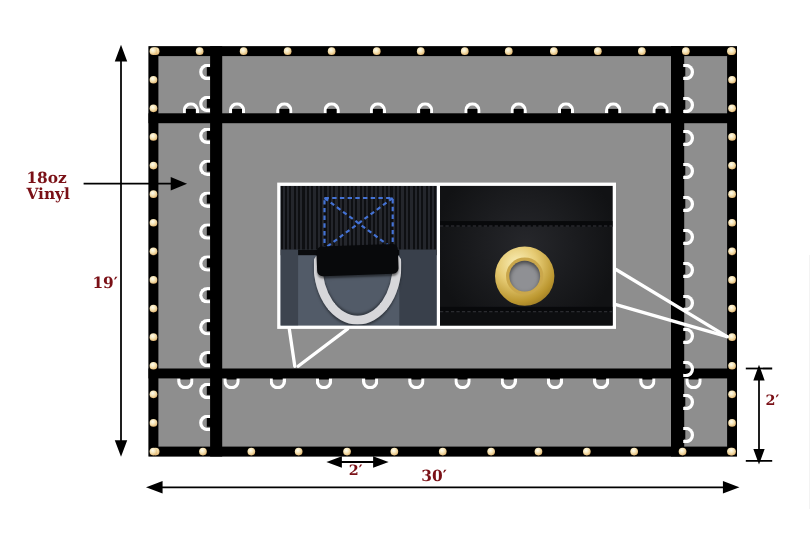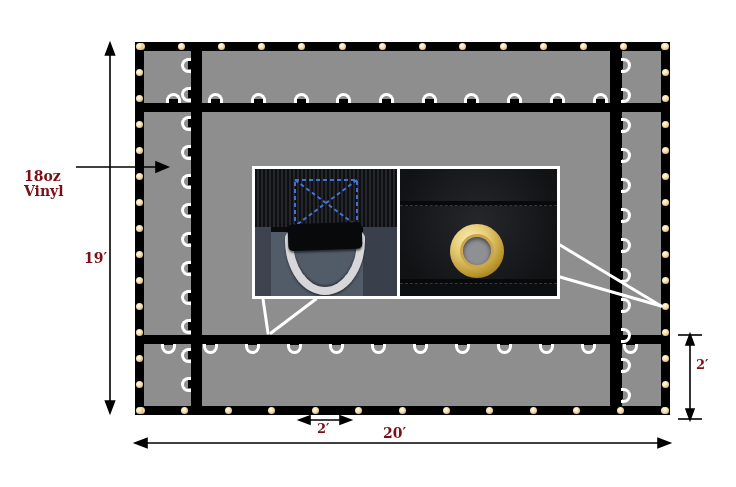--- a/index.html
+++ b/index.html
@@ -68,21 +68,21 @@
     position:absolute;left:13px;top:13px;width:28px;height:28px;border-radius:50%;
     background:#8f9094;box-shadow:inset 0 2px 4px rgba(0,0,0,.55), 0 0 0 3px #caa74b;
   }
   
   #overlay{position:absolute;left:0;top:0;pointer-events:none;}
   
   .dim-label{
     position:absolute;color:var(--dimtext,#7a1016);font-weight:bold;
     font-size:14px;line-height:15px;white-space:nowrap;
   }
-  .lbl-material{left:24px;top:169px;}
+  .lbl-material{left:24px;top:155px;}
   .lbl-height{left:84px;top:251px;}
   .lbl-width{left:383px;top:426px;}
   .lbl-spacing{left:317px;top:421px;font-size:13px;}
   .lbl-edge{left:696px;top:357px;font-size:13px;}
 </style>
 </head>
 <body>
 
 <div id="canvas" style="--bg: #ffffff; --fabric: #8e8e8e; --webbing: #000000; --dring: #ffffff; --grommet: #f5e3b4; --grommet-rim: #c98f3f; --dimtext: #7a1016;">
 
@@ -302,17 +302,17 @@
       <line x1="560" y1="245" x2="661" y2="306"></line>
       <line x1="560" y1="277" x2="661" y2="306"></line>
     </g>
   </svg>
 
   <div class="dim-label lbl-material">
     <div>18oz</div>
     <div>Vinyl</div>
   </div>
   <div class="dim-label lbl-height">19′</div>
-  <div class="dim-label lbl-width">20′</div>
+  <div class="dim-label lbl-width">30′</div>
   <div class="dim-label lbl-spacing">2′</div>
   <div class="dim-label lbl-edge">2′</div>
 
 </div>
 
 </body></html>

